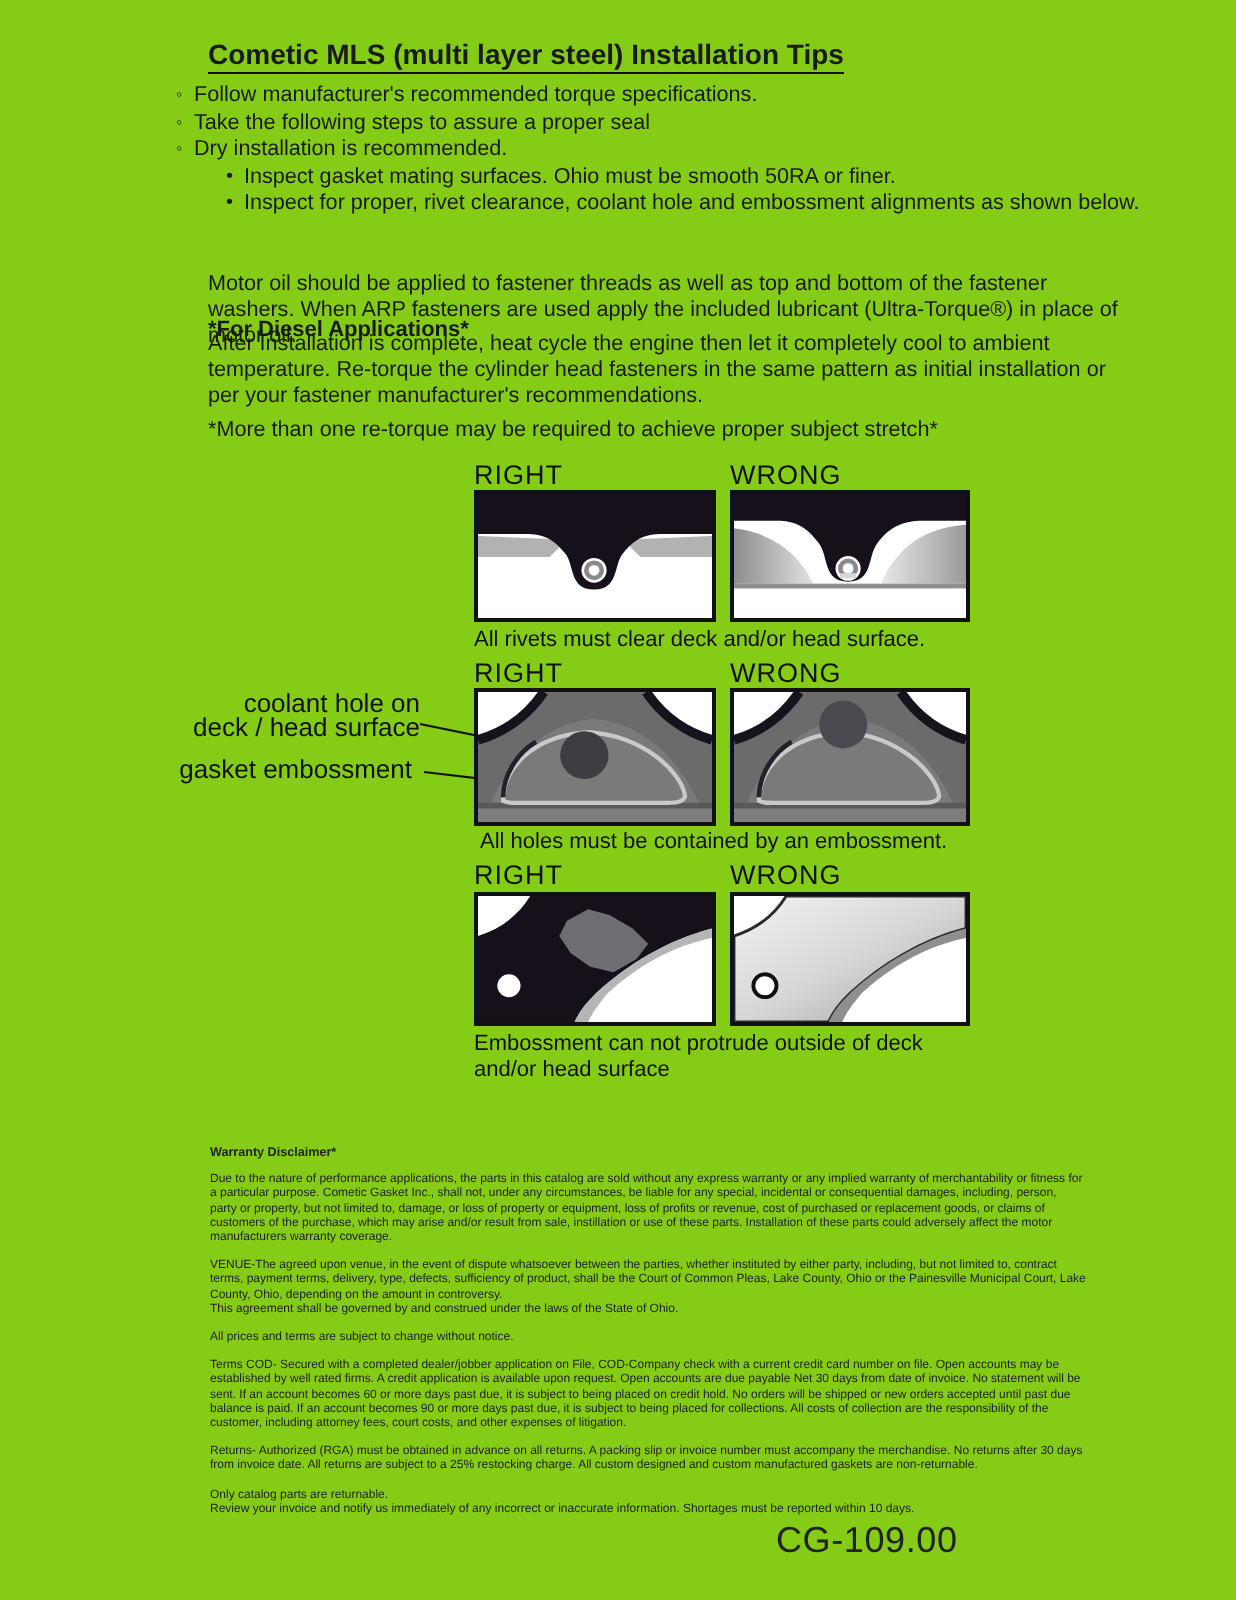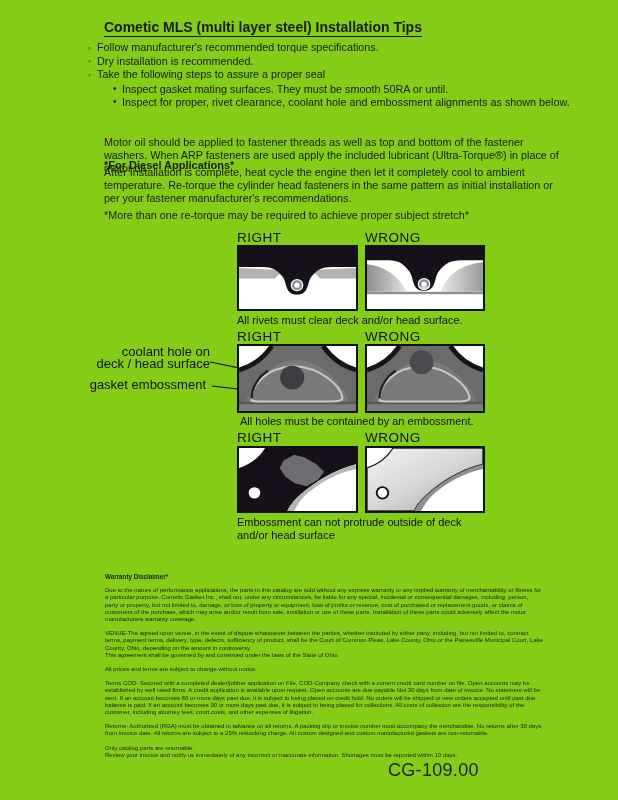--- a/index.html
+++ b/index.html
@@ -40,23 +40,23 @@
 </style>
 </head>
 <body>
 
 <div class="page">
 
   <div class="title">Cometic MLS (multi layer steel) Installation Tips</div>
 
   <div class="bullets">
     <div class="row"><span class="glyph">◦</span><span>Follow manufacturer's recommended torque specifications.</span></div>
+    <div class="row"><span class="glyph">◦</span><span>Take the following steps to assure a proper seal</span></div>
     <div class="row"><span class="glyph">◦</span><span>Dry installation is recommended.</span></div>
-    <div class="row"><span class="glyph">◦</span><span>Take the following steps to assure a proper seal</span></div>
-    <div class="row sub"><span class="glyph dot">•</span><span>Inspect gasket mating surfaces.  They must be smooth 50RA or until.</span></div>
+    <div class="row sub"><span class="glyph dot">•</span><span>Inspect gasket mating surfaces.  Ohio must be smooth 50RA or finer.</span></div>
     <div class="row sub"><span class="glyph dot">•</span><span>Inspect for proper, rivet clearance, coolant hole and embossment alignments as shown below.</span></div>
   </div>
 
   <div class="diesel-h">*For Diesel Applications*</div>
   <div class="para p1">Motor oil should be applied to fastener threads as well as top and bottom of the fastener washers. When ARP fasteners are used apply the included lubricant (Ultra-Torque®) in place of motor oil.</div>
   <div class="para p2">After Installation is complete, heat cycle the engine then let it completely cool to ambient temperature. Re-torque the cylinder head fasteners in the same pattern as initial installation or per your fastener manufacturer's recommendations.</div>
   <div class="para p3">*More than one re-torque may be required to achieve proper subject stretch*</div>
 
   <div class="dlabel" style="left:237px;top:230px;">RIGHT</div>
   <div class="dlabel" style="left:365px;top:230px;">WRONG</div>

